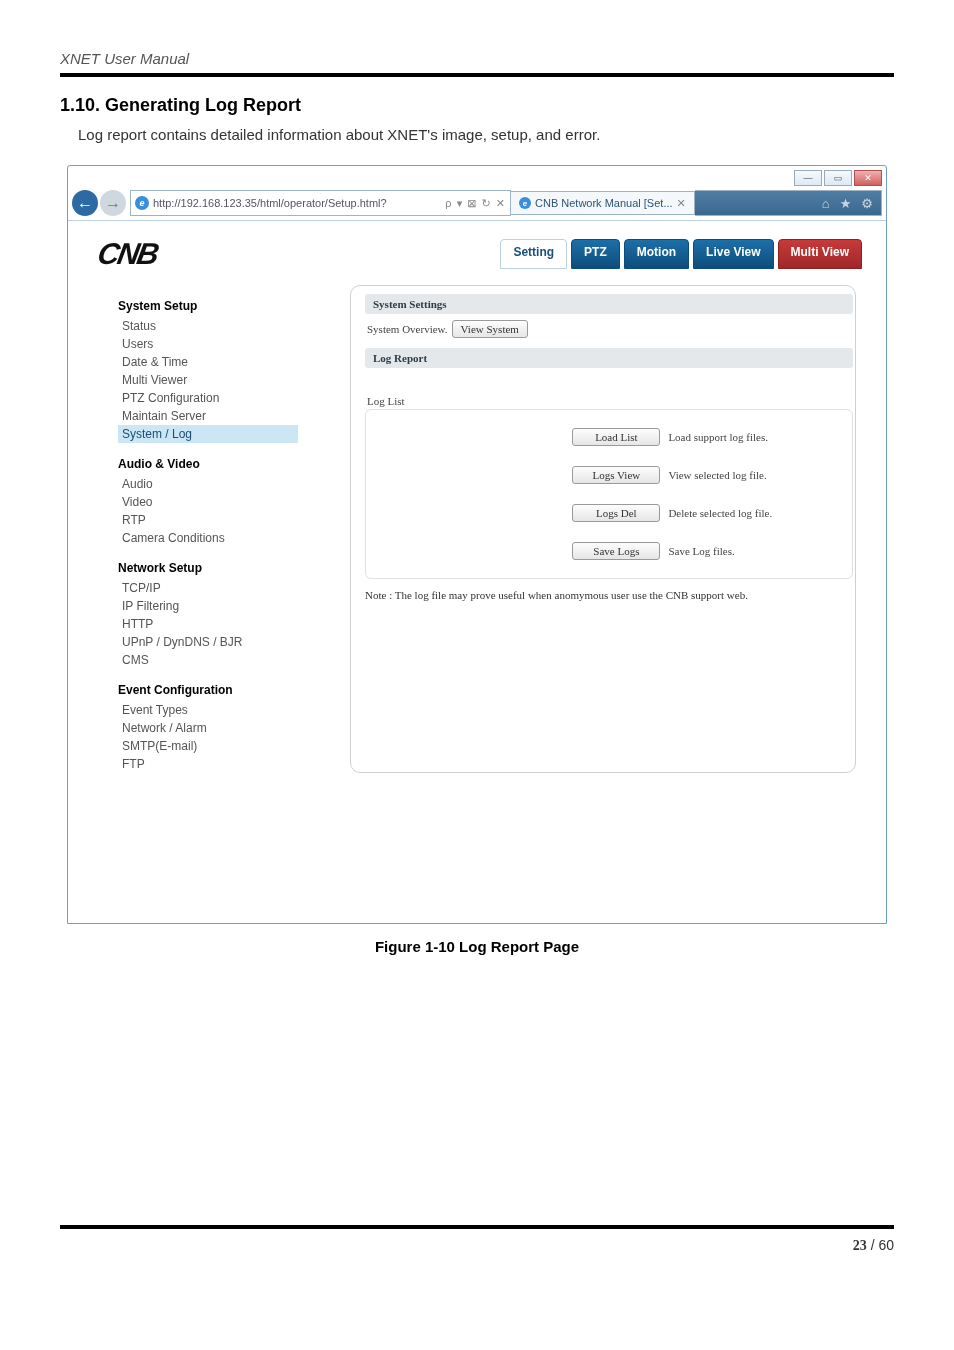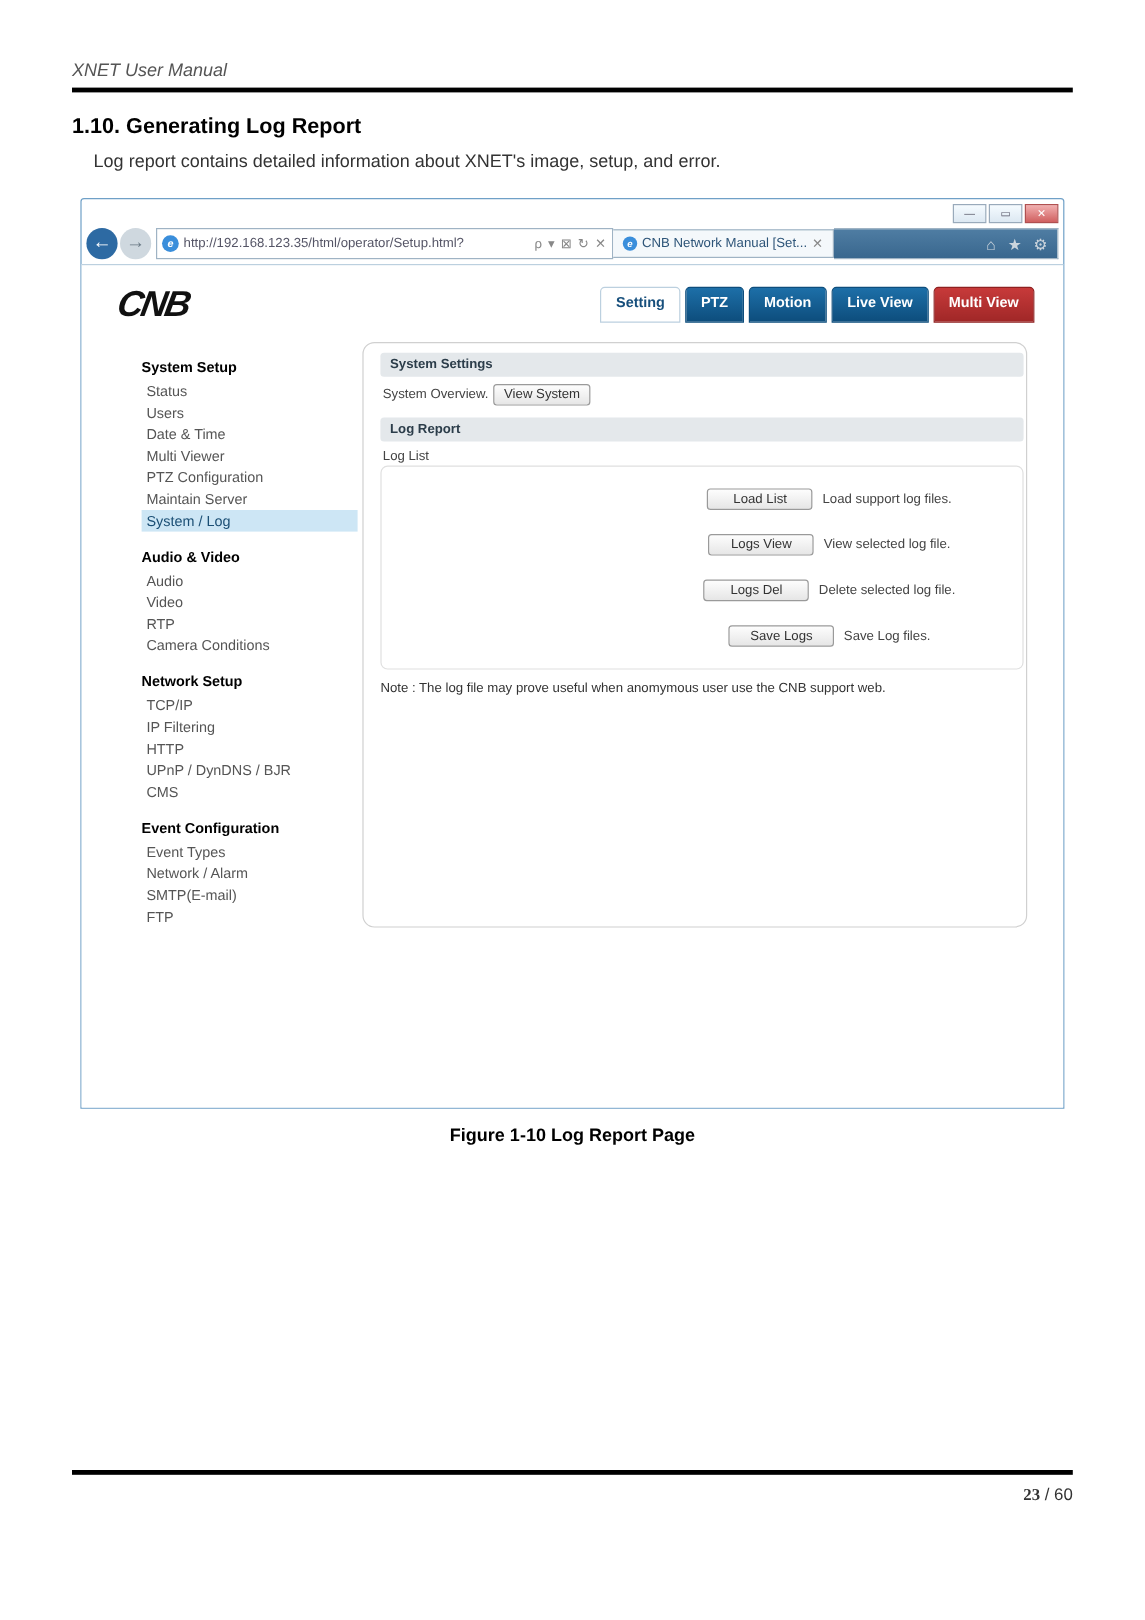--- a/index.html
+++ b/index.html
@@ -154,37 +154,39 @@
     border-radius: 4px 4px 0 0;
     color:#fff;
     background: linear-gradient(#1d6fa8,#0d4d7c);
     border:1px solid #0d4d7c;
   }
   .top-tab.white { background:#fff;color:#174f7c;border:1px solid #bcd0df;}
   .top-tab.red { background: linear-gradient(#c73a3a,#a02727); border:1px solid #8f2020;}
   .app-columns {
     display:flex;
     padding: 0 10px;
+    gap: 48px;
   }
   .sidebar {
     width: 180px;
     padding: 10px 4px 0 28px;
     font-size: 12px;
     color:#333;
   }
   .sidebar .grp { font-weight: bold; color:#000; margin: 14px 0 4px 0;}
   .sidebar .grp:first-child { margin-top: 4px;}
   .sidebar .itm { color:#555; padding: 2px 0 2px 4px; cursor:default;}
   .sidebar .itm.active { background:#cde6f5;color:#1a4e74;padding:2px 4px;}
   .content {
     flex:1;
     border: 1px solid #d0d0d0;
     border-radius: 10px;
     padding: 8px 2px 14px 14px;
     margin-right: 8px;
+    font-family: Liberation Serif, serif;
   }
   .panel-head {
     background:#e4e8eb;
     color:#2c3d4a;
     font-size:11px;
     font-weight:bold;
     padding: 4px 8px;
     border-radius: 3px;
   }
   .panel-row {
@@ -203,21 +205,21 @@
   .log-area {
     margin-top: 4px;
   }
   .log-body {
     border: 1px solid #e0e0e0;
     border-radius: 6px;
     padding: 18px 14px;
     display:flex;flex-direction:column;gap:20px;
     align-items: flex-end;
   }
-  .log-row { display:flex;align-items:center;gap:8px;font-size:11px;color:#444; width: 58%; justify-content: center;}
+  .log-row { display:flex;align-items:center;gap:8px;font-size:11px;color:#444; width: 58%;}
   .log-row .btn { min-width: 70px; text-align:center;}
   .note {
     font-size: 11px;
     color:#333;
     margin-top: 10px;
   }
   .figure-caption {
     text-align:center;
     font-weight:bold;
     font-size: 15px;
@@ -323,21 +325,21 @@
 
           <div class="content">
             <div class="panel-head">System Settings</div>
             <div class="panel-row">
               <span>System Overview.</span>
               <span class="btn">View System</span>
             </div>
 
             <div class="log-area">
               <div class="panel-head">Log Report</div>
-              <div class="panel-row" style="padding-bottom:2px;">Log List</div>
+              <div class="panel-row" style="padding-bottom:2px;margin-top:21px;">Log List</div>
               <div class="log-body">
                 <div class="log-row">
                   <span class="btn">Load List</span>
                   <span>Load support log files.</span>
                 </div>
                 <div class="log-row">
                   <span class="btn">Logs View</span>
                   <span>View selected log file.</span>
                 </div>
                 <div class="log-row">

